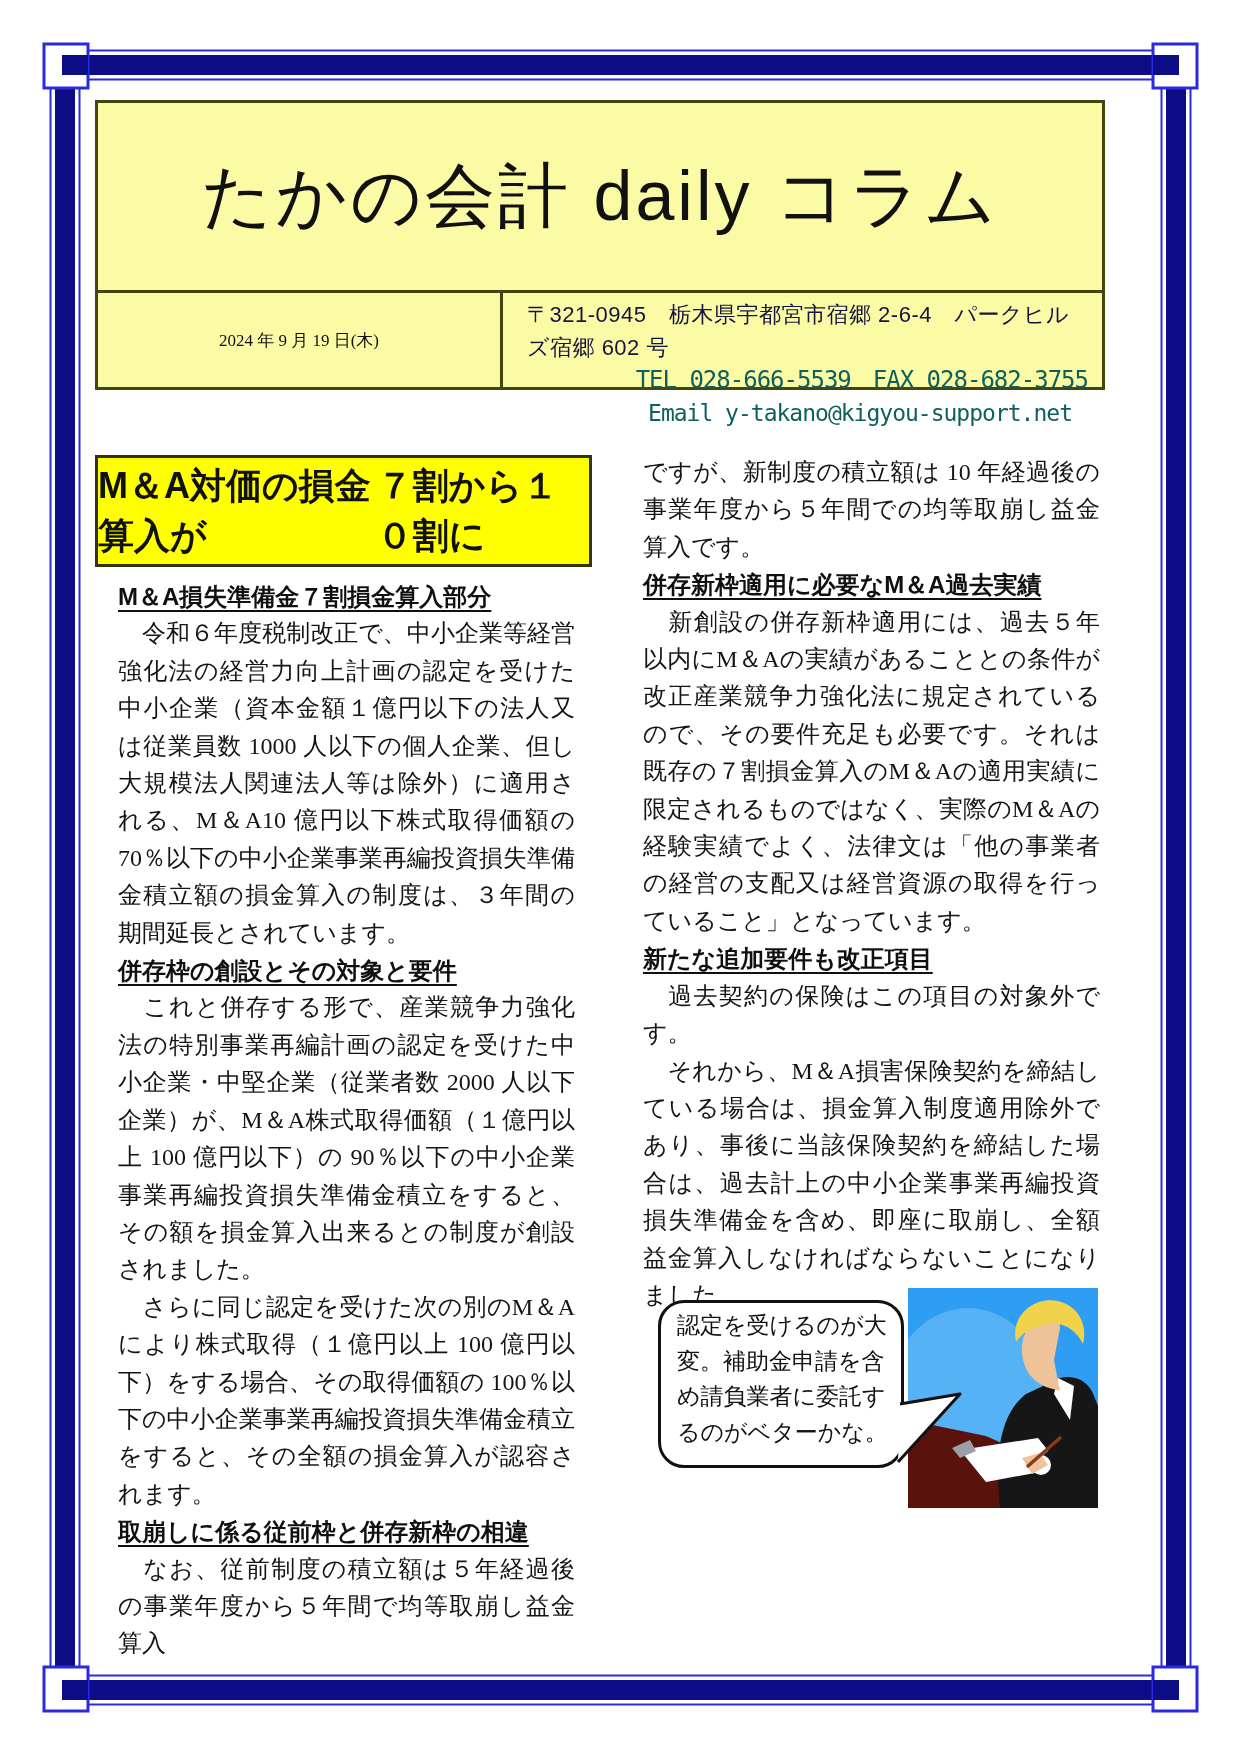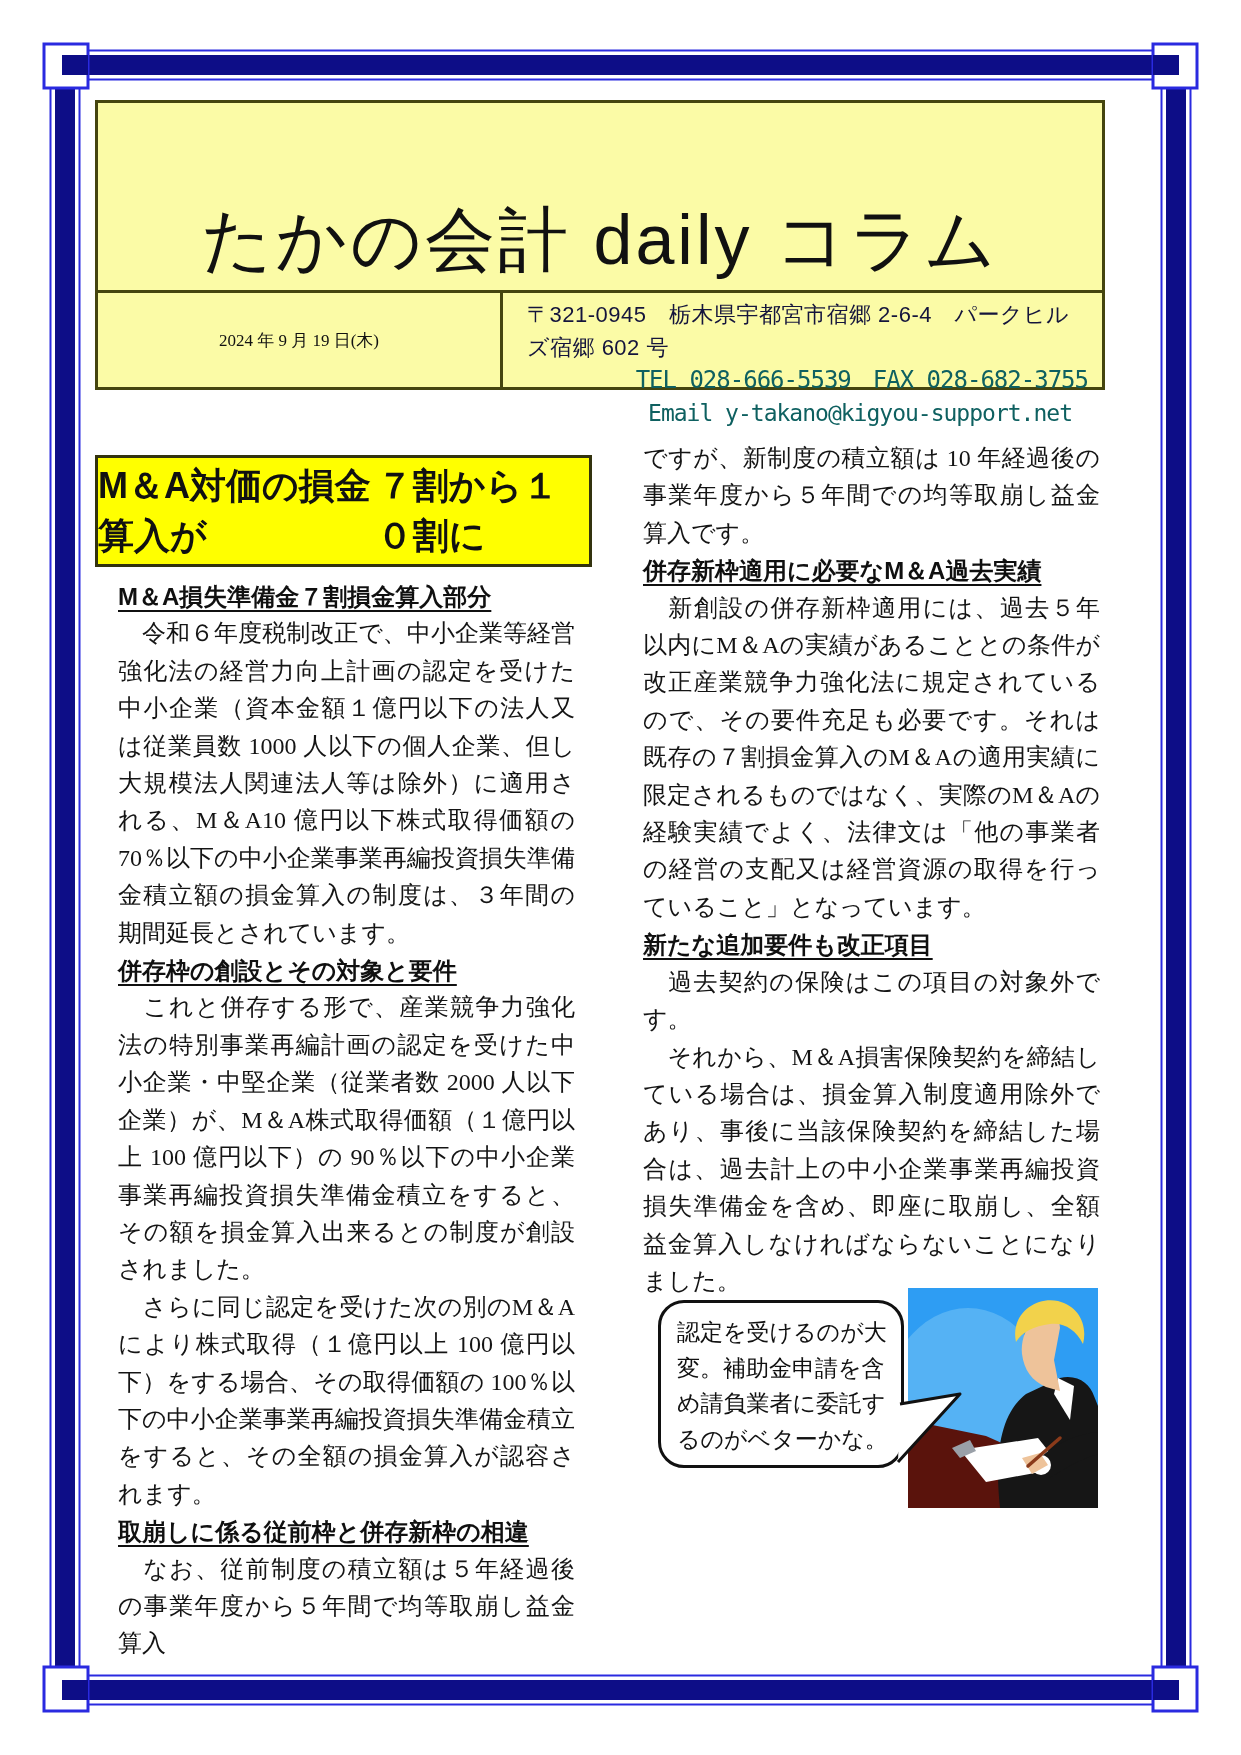--- a/index.html
+++ b/index.html
@@ -8,21 +8,21 @@
 
   
   .frame-svg{position:absolute;left:0;top:0;width:1241px;height:1755px;pointer-events:none;}
 
   
   .masthead{position:absolute;left:95px;top:100px;width:1010px;height:290px;
             background:#fbfba6;border:3px solid #45450f;box-sizing:border-box;}
   .mast-title{position:absolute;left:0;right:0;top:0;height:187px;
               display:flex;align-items:center;justify-content:center;
               font-family:"Liberation Sans","DejaVu Sans",sans-serif;
-              font-size:70px;font-weight:500;letter-spacing:3px;color:#111;margin-top:44px;}
+              font-size:70px;font-weight:500;letter-spacing:3px;color:#111;}
   .mast-bottom{position:absolute;left:0;right:0;top:187px;bottom:0;
                border-top:3px solid #45450f;display:flex;}
   .date-cell{width:402px;border-right:3px solid #45450f;display:flex;
              align-items:center;justify-content:center;
              font-size:17px;color:#111;}
   .info-cell{flex:1;padding:5px 14px 8px 24px;box-sizing:border-box;}
   .info-address{font-family:"Liberation Sans","DejaVu Sans",sans-serif;
                 font-size:22px;line-height:33px;color:#14143c;letter-spacing:0.5px;}
   .info-telline{display:flex;align-items:baseline;line-height:33px;}
   .info-office{font-family:"Liberation Sans","DejaVu Sans",sans-serif;
@@ -38,30 +38,30 @@
   .headline-box{position:absolute;left:95px;top:455px;width:497px;height:112px;
                 background:#ffff00;border:3px solid #33330e;box-sizing:border-box;
                 display:flex;flex-direction:row;align-items:center;justify-content:center;
                 font-family:"Liberation Sans","DejaVu Sans",sans-serif;
                 font-weight:700;font-size:36px;line-height:50px;color:#111;}
 
   
   .col{position:absolute;width:457px;font-size:24px;line-height:37.4px;
        text-align:justify;color:#141414;}
   .col-left{left:118px;top:578px;}
-  .col-right{left:643px;top:440px;}
+  .col-right{left:643px;top:454px;}
   .col p{margin:0;}
   .col h2{margin:0;font-family:"Liberation Sans","DejaVu Sans",sans-serif;
           font-size:24px;font-weight:700;color:#101010;
           text-decoration:underline;text-decoration-thickness:2px;text-underline-offset:5px;}
 
   
   .bubble{position:absolute;left:658px;top:1300px;width:246px;height:168px;
           background:#ffffff;border:3px solid #111;border-radius:26px;
-          box-sizing:border-box;padding:12px 10px 10px 16px;
+          box-sizing:border-box;padding:5px 10px 10px 16px;
           font-family:"Liberation Sans","DejaVu Sans",sans-serif;
           font-size:23px;font-weight:500;line-height:35.5px;color:#111;
           overflow-wrap:anywhere;line-break:anywhere;z-index:3;}
   .bubble-tail{position:absolute;left:892px;top:1390px;z-index:4;}
 
   
   .clipart{position:absolute;left:908px;top:1288px;width:190px;height:220px;z-index:1;}
 </style>
 </head>
 <body>

